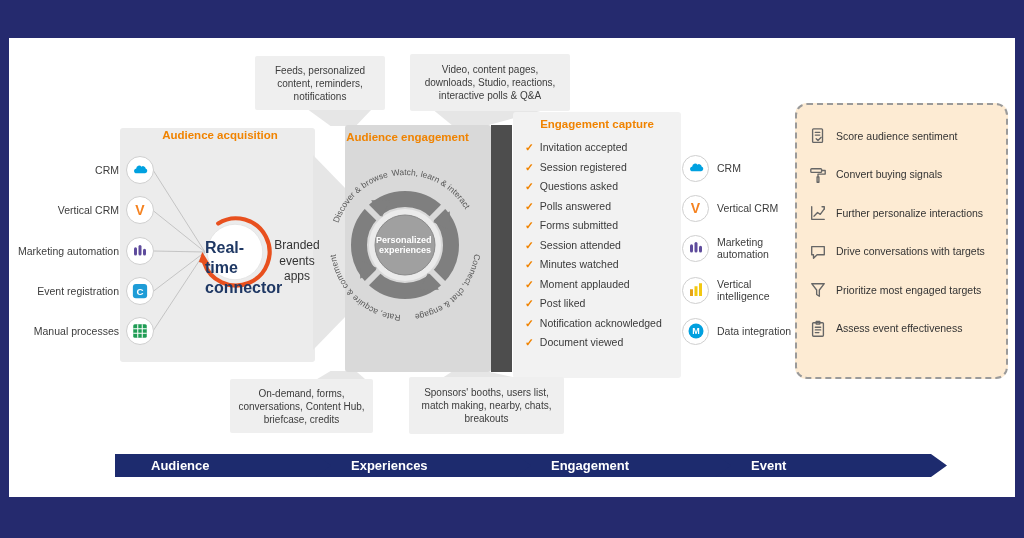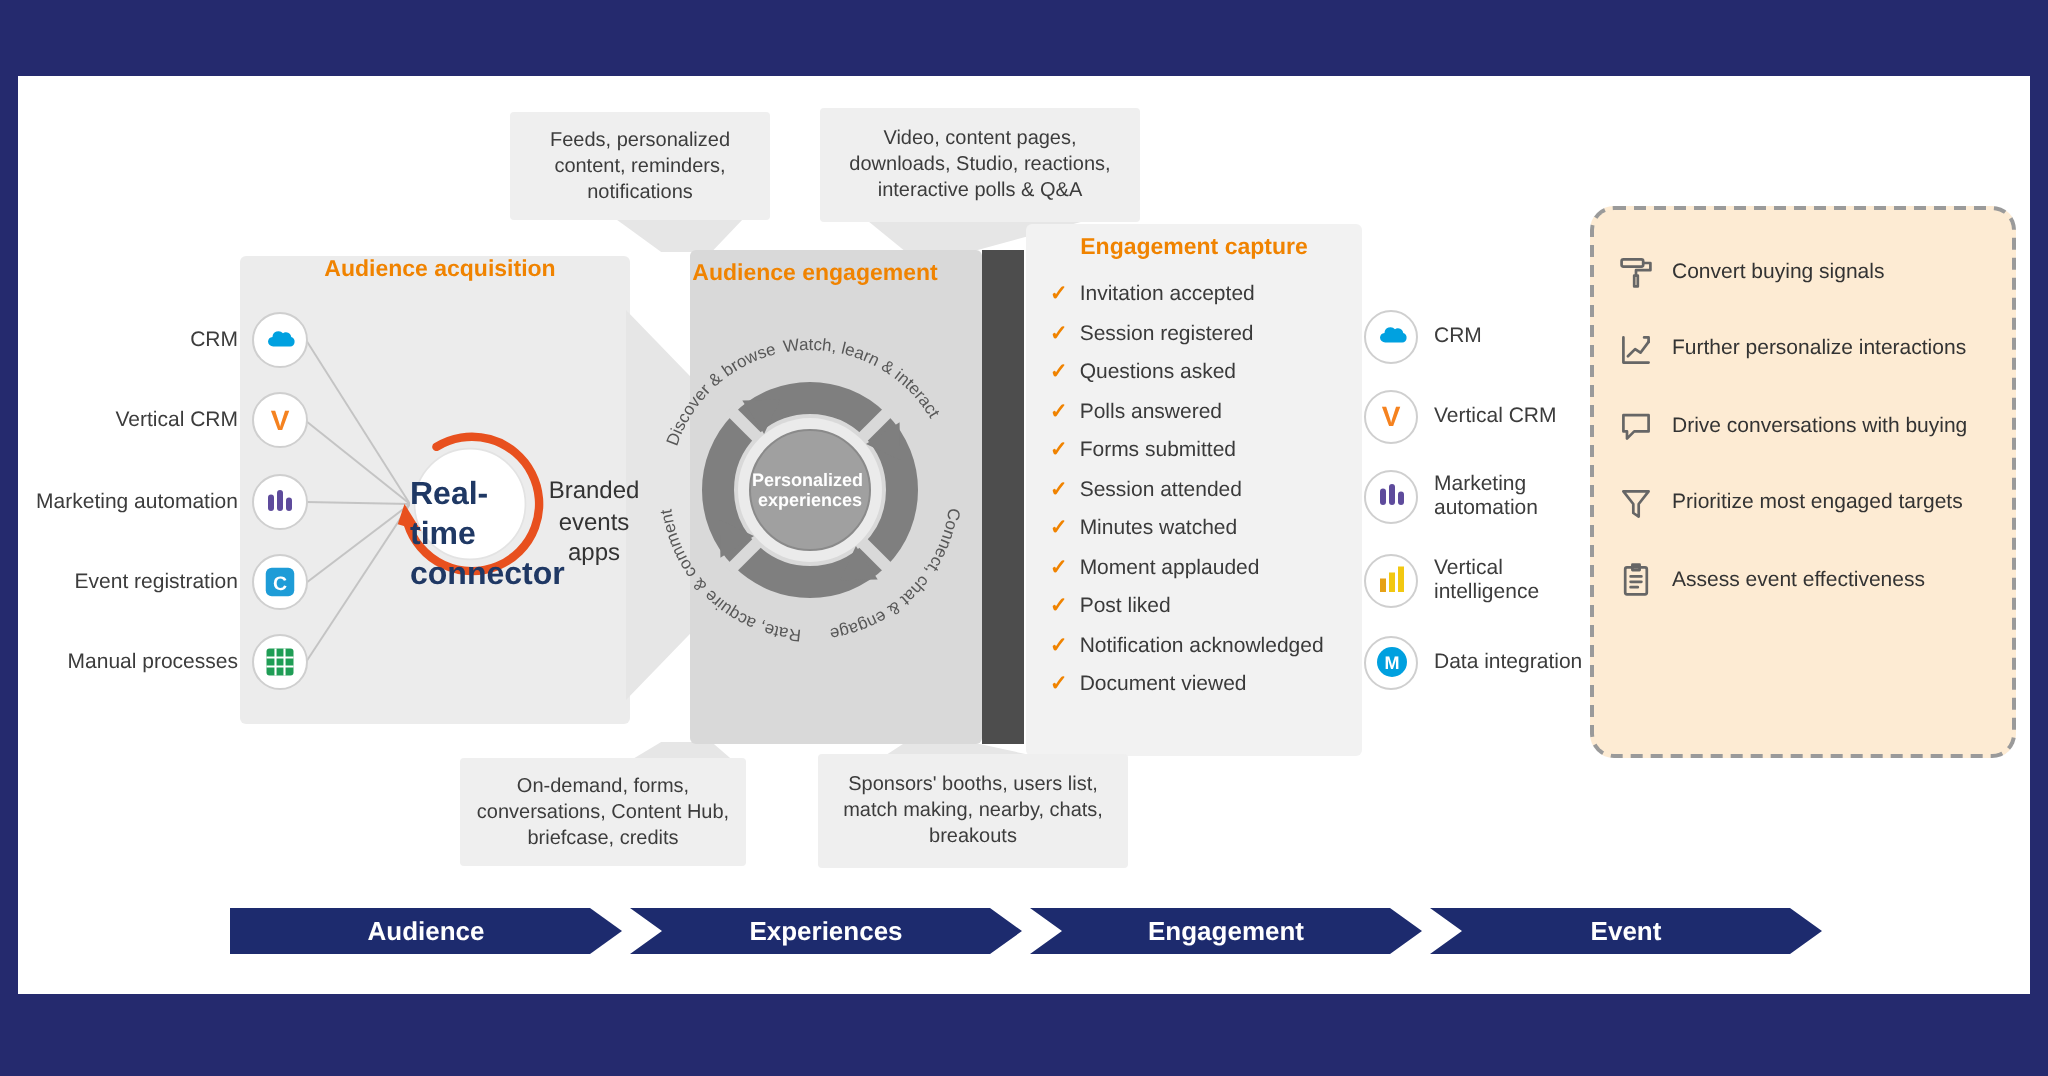--- a/index.html
+++ b/index.html
@@ -59,21 +59,21 @@
   .out-label{font-size:10.5px;color:#3c3c3c;line-height:1.15;}
   .out-row .icon-circle{width:27px;height:27px;}
 
   .nba-box{position:absolute;left:795px;top:103px;width:213px;height:276px;background:#fdebd3;border:2px dashed #9a9a9a;border-radius:12px;box-sizing:border-box;padding-top:12px;}
   .nba-title{text-align:center;color:#f08300;font-weight:bold;font-size:11.5px;margin-bottom:4px;}
   .nba-row{display:flex;align-items:center;gap:9px;height:38.5px;padding:0 12px;}
   .nba-icon{flex:0 0 auto;width:18px;height:18px;}
   .nba-icon svg{width:18px;height:18px;display:block;stroke:#666;fill:none;stroke-width:1.5;stroke-linecap:round;stroke-linejoin:round;}
   .nba-label{font-size:10.5px;color:#333;line-height:1.2;}
 
-  .chev{position:absolute;top:454px;height:23px;width:196px;background:#1d2b6e;color:#fff;font-weight:bold;font-size:13px;line-height:23px;text-align:center;}
+  .chev{position:absolute;top:454px;height:23px;width:196px;background:#1d2b6e;color:#fff;font-weight:bold;font-size:13px;line-height:23px;padding-left:36px;}
   .chev-first{clip-path:polygon(0 0,calc(100% - 16px) 0,100% 50%,calc(100% - 16px) 100%,0 100%);}
   .chev-next{clip-path:polygon(0 0,calc(100% - 16px) 0,100% 50%,calc(100% - 16px) 100%,0 100%,16px 50%);}
 </style>
 </head>
 <body>
 
 <div class="page">
 
   <div class="frame frame-top"></div>
   <div class="frame frame-bottom"></div>
@@ -278,20 +278,30 @@
           <text x="12" y="16.5" text-anchor="middle" font-size="12" font-weight="bold" fill="#fff" font-family="Liberation Sans, sans-serif">M</text>
         </svg>
     </span>
     <span class="out-label">Data integration</span>
   </div>
 
   <div class="nba-box">
     <div class="nba-row">
       <span class="nba-icon">
         <svg viewBox="0 0 20 20">
+            <rect x="4" y="2" width="11" height="15" rx="1"></rect>
+            <path d="M7 6h5M7 9h5"></path>
+            <path d="M8 13l2 2 3.5-3.5"></path>
+          </svg>
+      </span>
+      <span class="nba-label">Score audience sentiment</span>
+    </div>
+    <div class="nba-row">
+      <span class="nba-icon">
+        <svg viewBox="0 0 20 20">
             <rect x="2" y="3" width="12" height="4" rx="1"></rect>
             <path d="M14 5h4v4h-8v3"></path>
             <rect x="9" y="12" width="2" height="6"></rect>
           </svg>
       </span>
       <span class="nba-label">Convert buying signals</span>
     </div>
     <div class="nba-row">
       <span class="nba-icon">
         <svg viewBox="0 0 20 20">
@@ -301,21 +311,21 @@
           </svg>
       </span>
       <span class="nba-label">Further personalize interactions</span>
     </div>
     <div class="nba-row">
       <span class="nba-icon">
         <svg viewBox="0 0 20 20">
             <path d="M3 4h14v9H9l-4 4v-4H3z"></path>
           </svg>
       </span>
-      <span class="nba-label">Drive conversations with buying</span>
+      <span class="nba-label">Drive conversations with targets</span>
     </div>
     <div class="nba-row">
       <span class="nba-icon">
         <svg viewBox="0 0 20 20">
             <path d="M3 3h14l-5.5 7v7l-3-2v-5z"></path>
           </svg>
       </span>
       <span class="nba-label">Prioritize most engaged targets</span>
     </div>
     <div class="nba-row">

